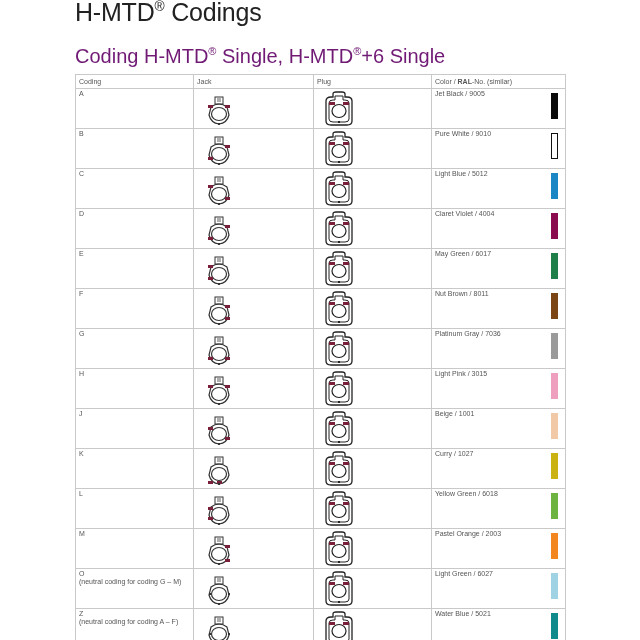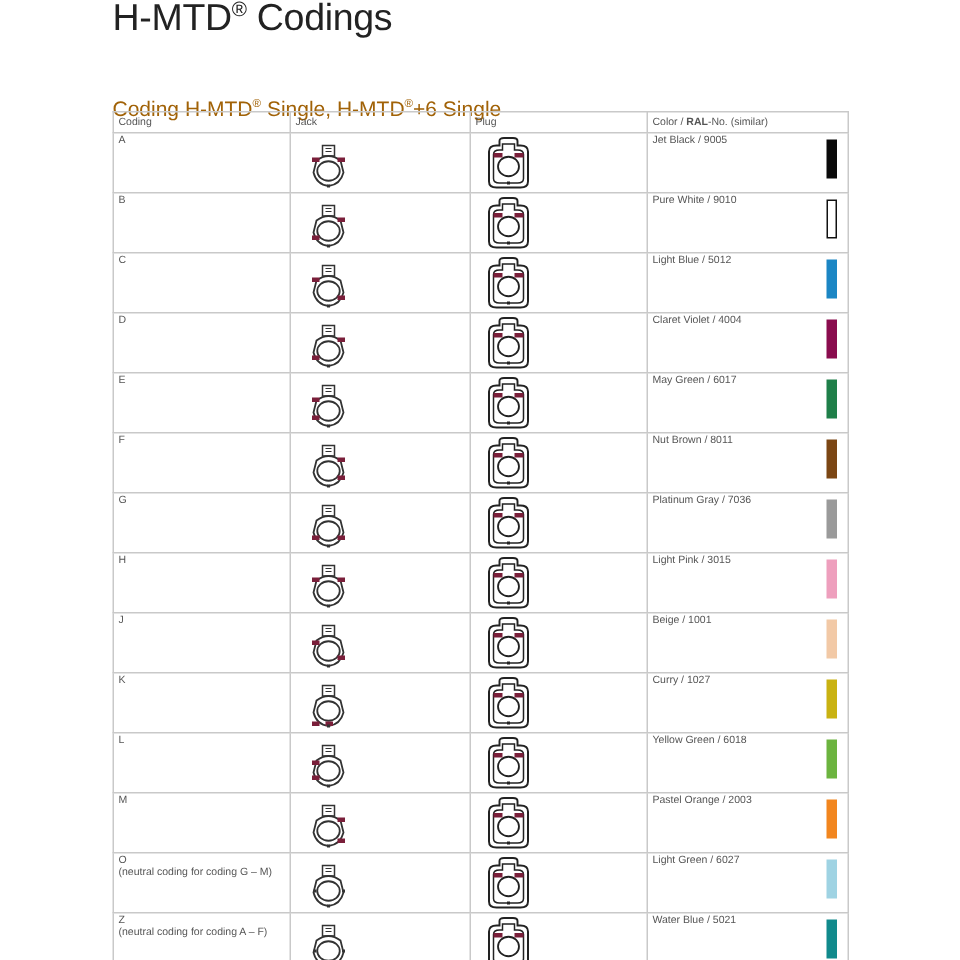--- a/index.html
+++ b/index.html
@@ -7,22 +7,22 @@
       width: 640px; height: 640px; overflow: hidden; position: relative;
       font-family: "Liberation Sans", sans-serif; color: #333;
     }
     .title {
       position: absolute; left: 75px; top: -2px;
       font-size: 25px; color: #222; font-weight: normal; letter-spacing: -0.2px;
       white-space: nowrap;
     }
     .title sup, .subtitle sup { font-size: 0.55em; vertical-align: 0.7em; }
     .subtitle {
-      position: absolute; left: 75px; top: 64px;
-      font-size: 14px; color: #a16207; white-space: nowrap;
+      position: absolute; left: 75px; top: 45px;
+      font-size: 20px; color: #701a75; white-space: nowrap;
     }
     table.codings {
       position: absolute; left: 75px; top: 74px;
       width: 490px; border-collapse: collapse; table-layout: fixed;
     }
     table.codings th, table.codings td {
       border: 1px solid #c9c9c9; vertical-align: top;
       font-size: 7px; color: #555; font-weight: normal; text-align: left;
       padding: 1px 3px; overflow: hidden;
     }

